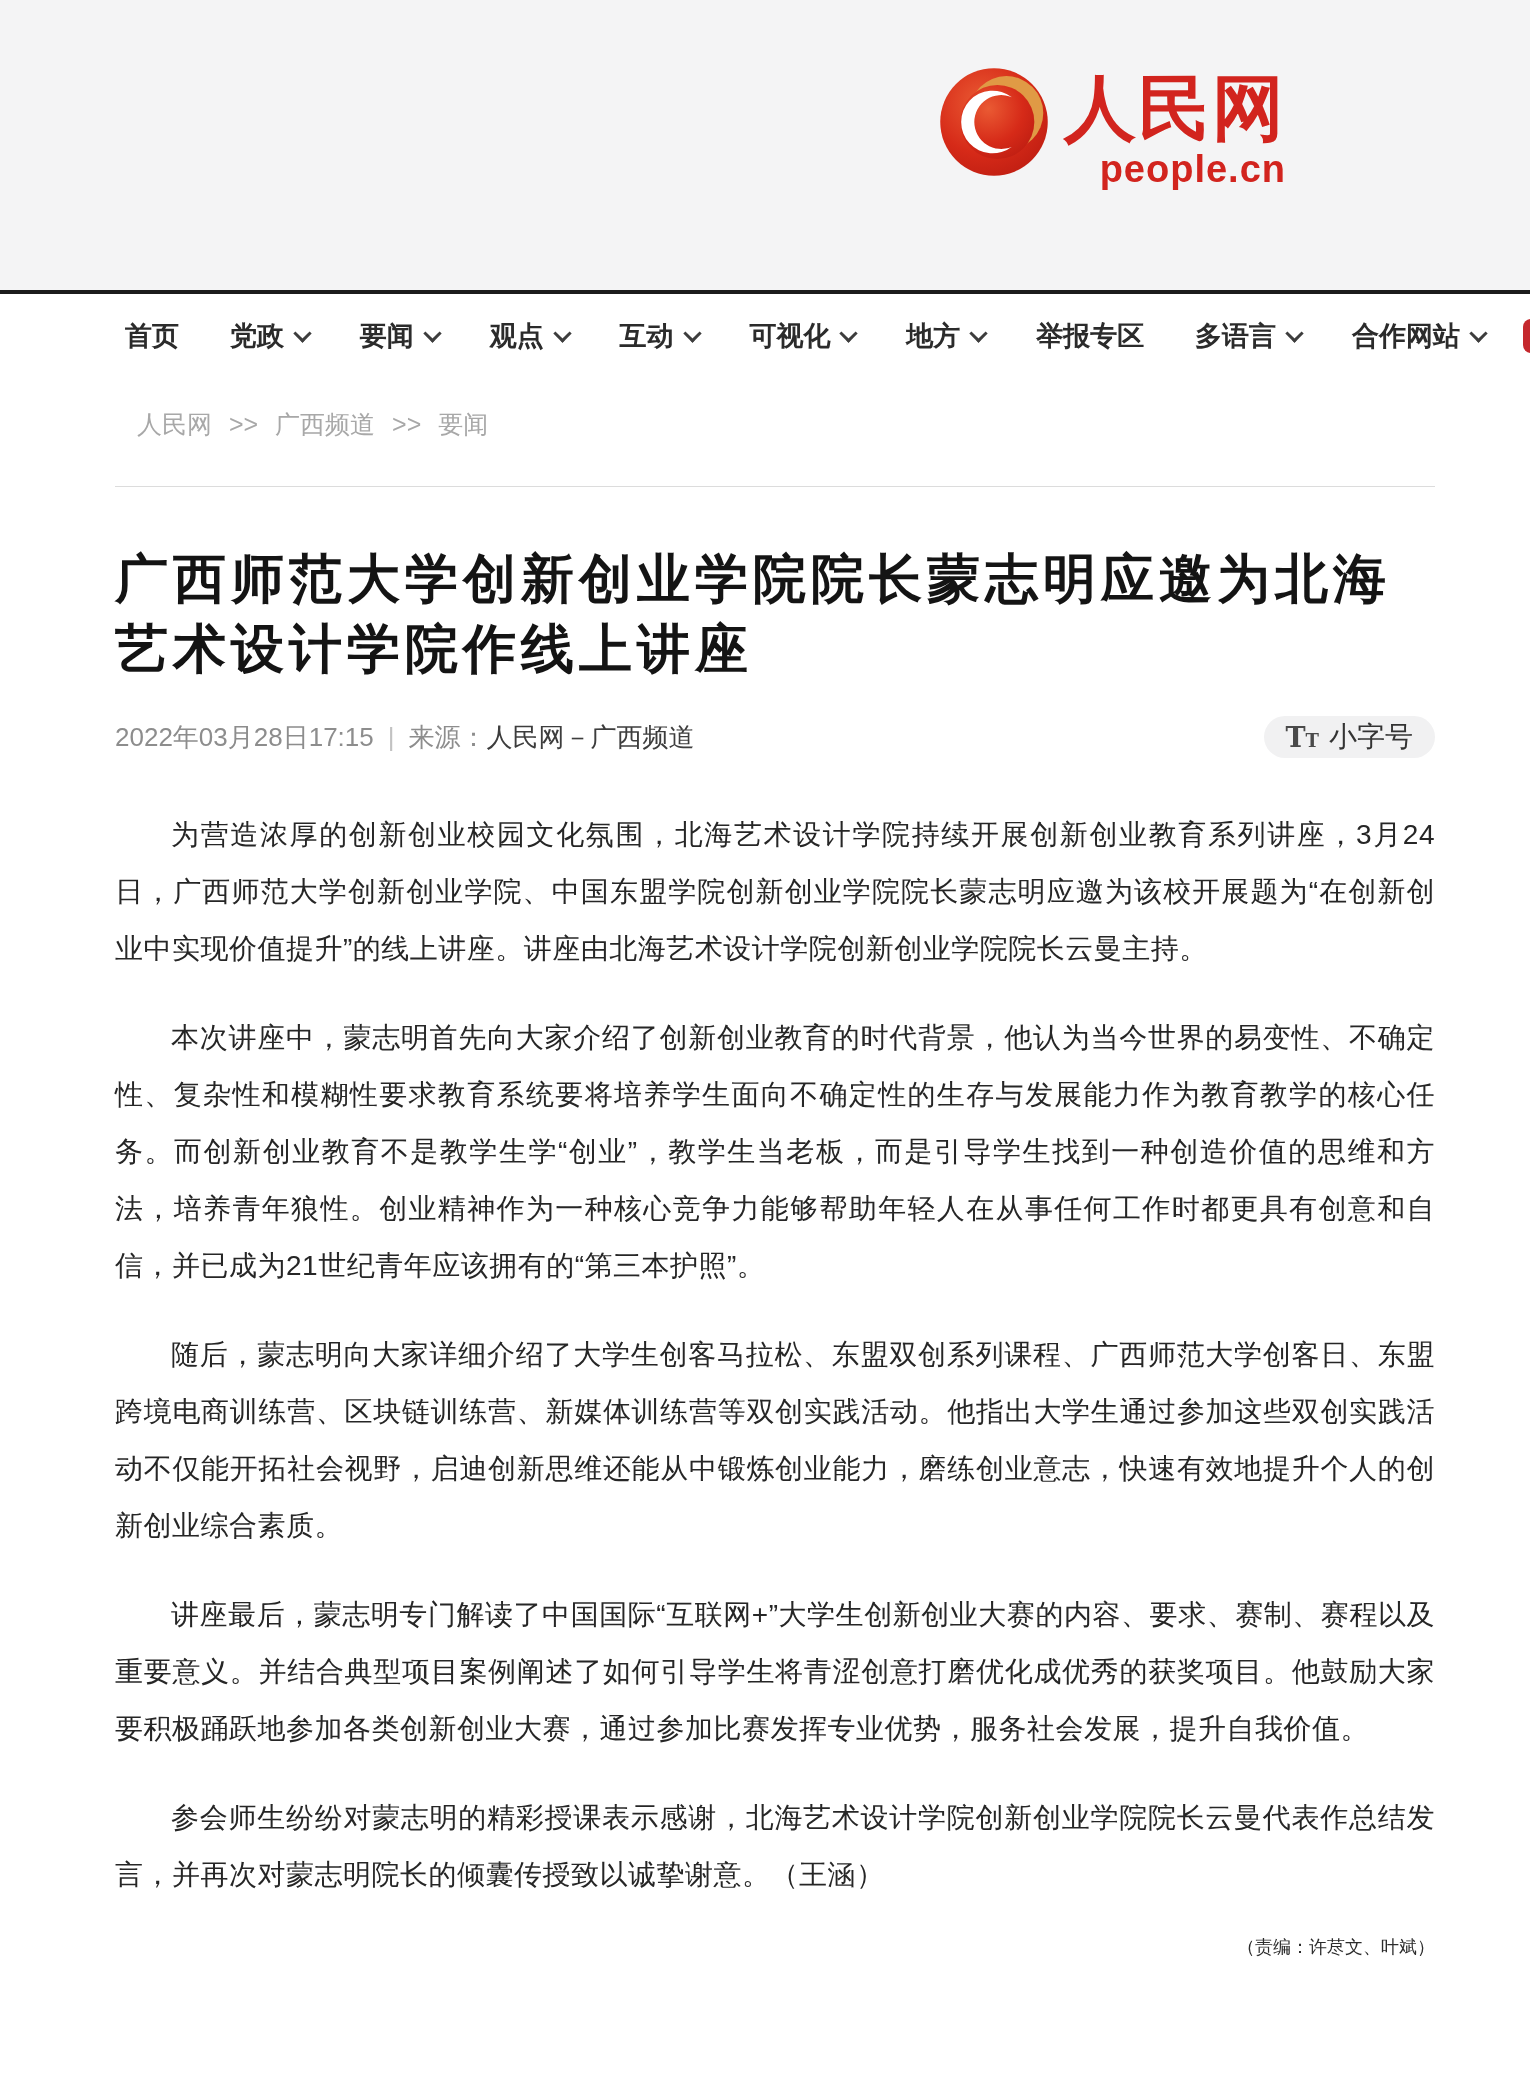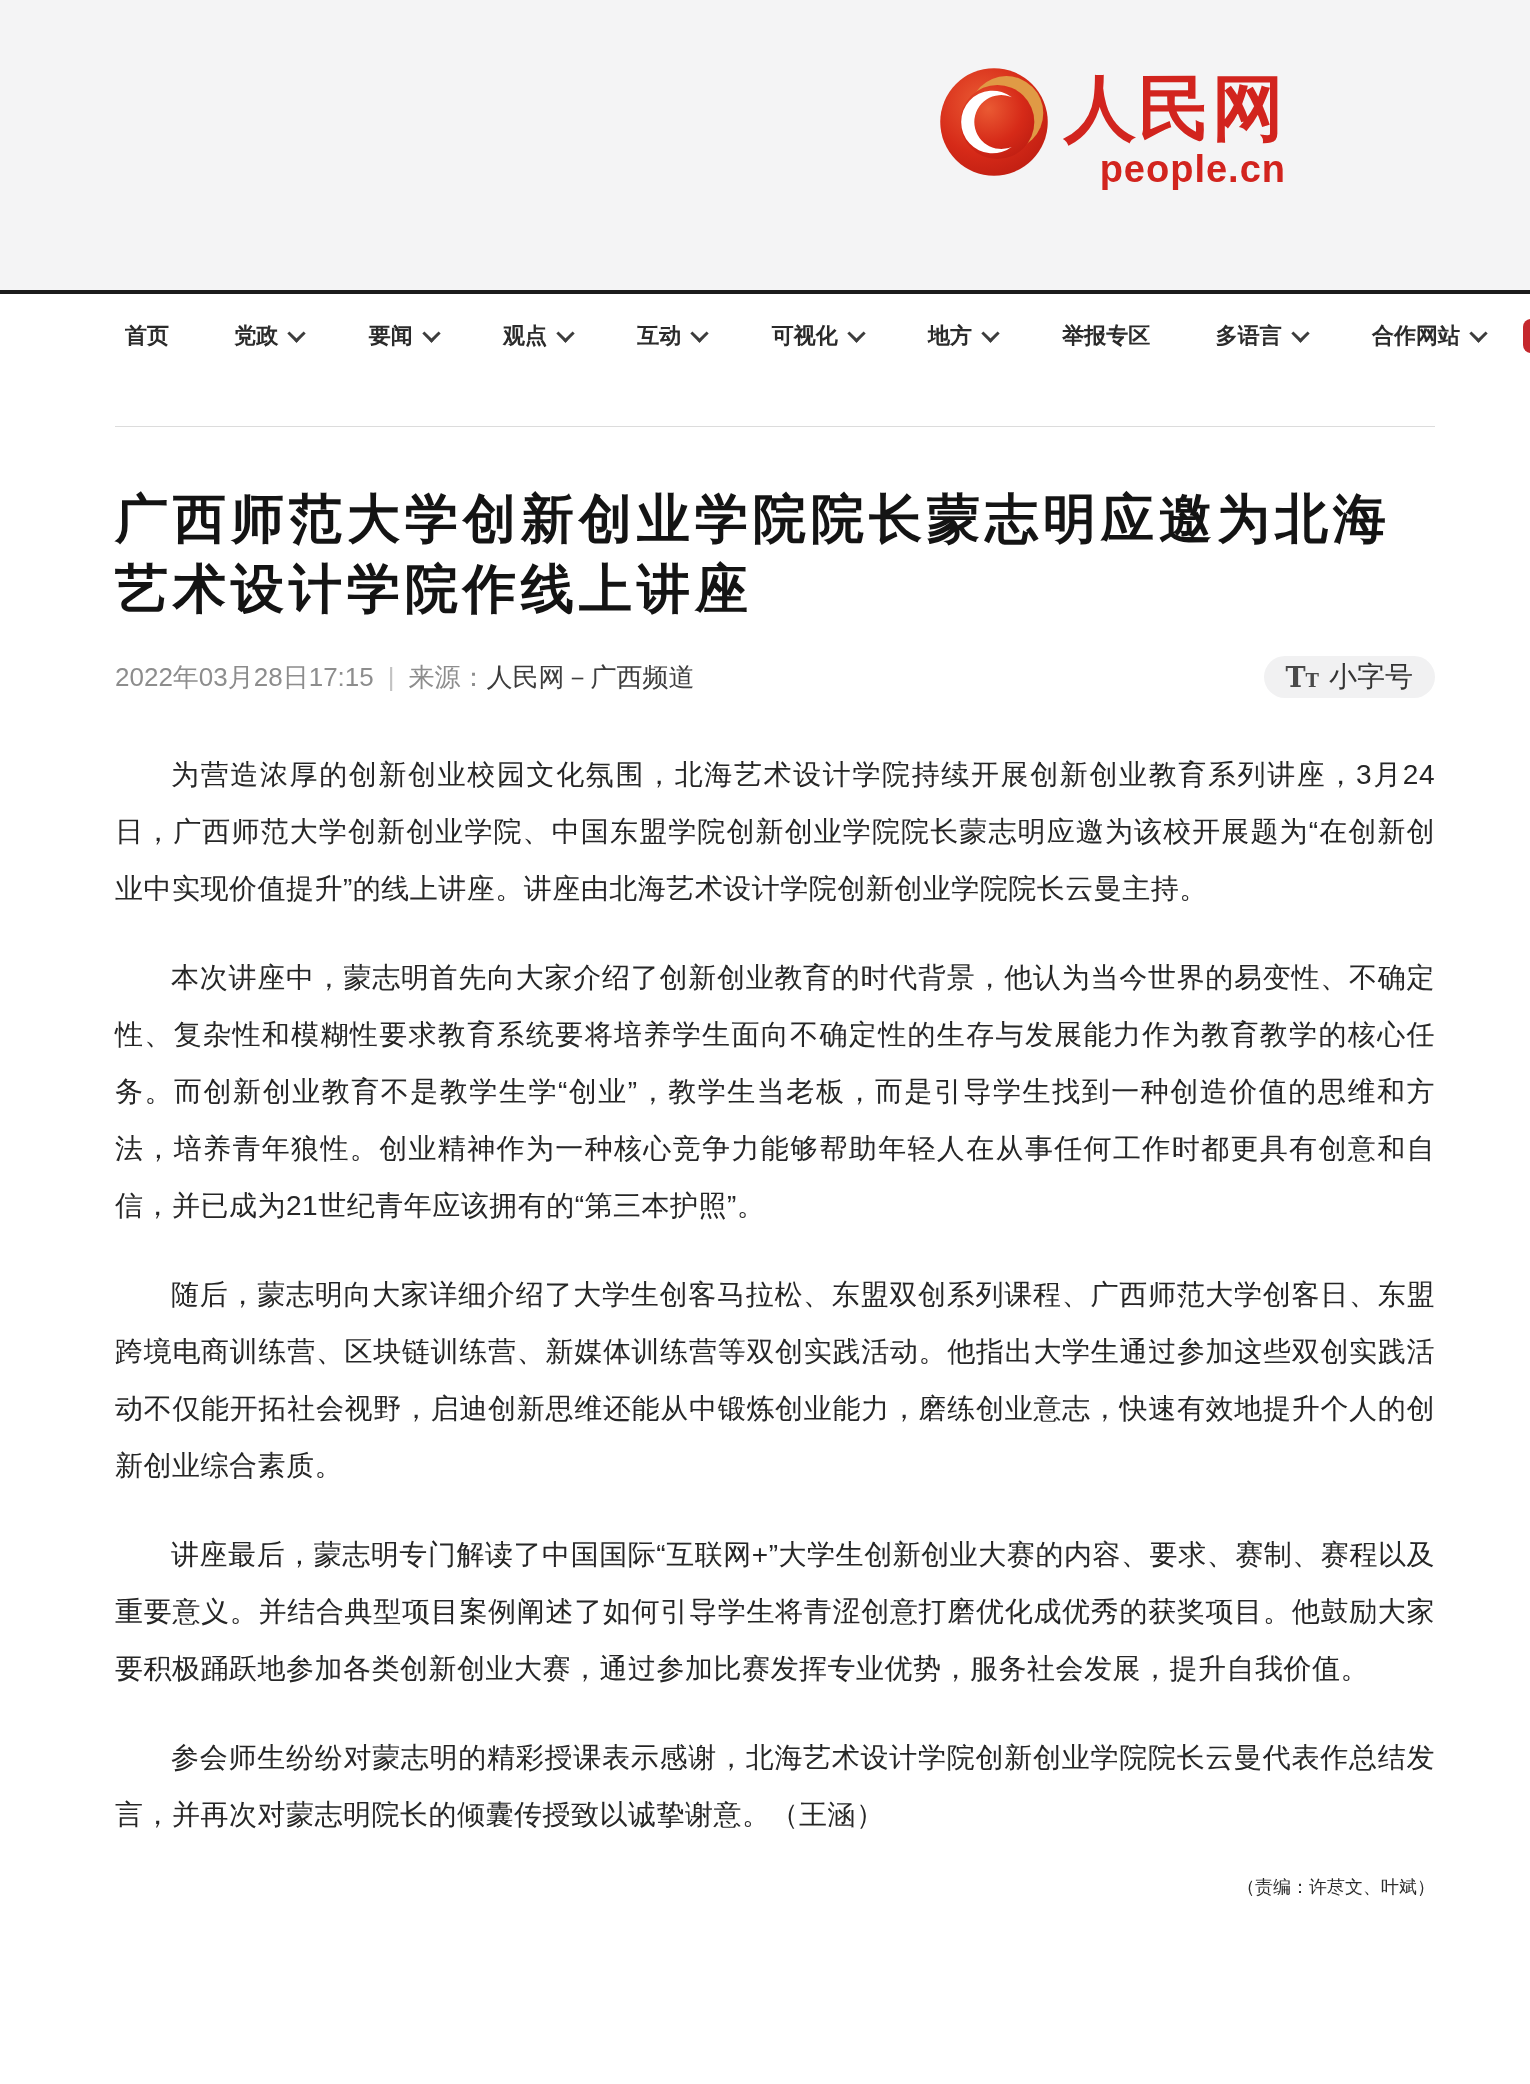--- a/index.html
+++ b/index.html
@@ -15,21 +15,21 @@
   .logo{position:absolute;left:938px;top:66px;display:flex;align-items:flex-start;text-decoration:none;}
   .logo-swirl{width:112px;height:112px;display:block;}
   .logo-text{margin-left:14px;text-align:right;}
   .logo-cn{font-family:"DejaVu Serif","Liberation Serif",serif;font-weight:700;font-size:72px;line-height:84px;color:#d2241e;letter-spacing:2px;}
   .logo-en{font-weight:700;font-size:38px;line-height:38px;color:#d2241e;margin-top:0px;letter-spacing:1px;}
 
   
   .navbar{height:84px;background:#ffffff;position:relative;display:flex;align-items:center;}
   .navbar ul{list-style:none;margin:0;padding:0 45px 0 125px;display:flex;justify-content:space-between;width:100%;box-sizing:border-box;}
   .navbar li{display:flex;align-items:center;cursor:pointer;}
-  .nav-label{font-size:22px;font-weight:700;color:#2b2b2b;}
+  .nav-label{font-size:27px;font-weight:700;color:#2b2b2b;}
   .chev{display:inline-block;width:10px;height:10px;border-right:3px solid #3d3d3d;border-bottom:3px solid #3d3d3d;transform:rotate(45deg);margin-left:12px;margin-bottom:6px;}
   .nav-edge-btn{position:absolute;right:-35px;top:25px;width:42px;height:34px;background:#c5282d;border-radius:8px;}
 
   
   .breadcrumb{margin:30px 0 0 137px;font-size:25px;color:#a8a8a8;height:30px;}
   .breadcrumb a{color:#a8a8a8;text-decoration:none;cursor:pointer;}
   .bsep{margin:0 10px;color:#a8a8a8;}
 
   
   .article{margin:48px auto 0 115px;width:1320px;border-top:1px solid #dcdcdc;padding-top:57px;}
@@ -121,20 +121,27 @@
           <span class="chev"></span>
         </li>
       <li>
           <span class="nav-label">合作网站</span>
           <span class="chev"></span>
         </li>
     </ul>
     <div class="nav-edge-btn"></div>
   </nav>
 
+  <div class="breadcrumb">
+    <a>人民网</a>
+    <span class="bsep">&gt;&gt;</span>
+    <a>广西频道</a>
+    <span class="bsep">&gt;&gt;</span>
+    <a>要闻</a>
+  </div>
 
   <main class="article">
     <h1>广西师范大学创新创业学院院长蒙志明应邀为北海艺术设计学院作线上讲座</h1>
 
     <div class="meta-row">
       <div class="meta-left">
         <span class="date">2022年03月28日17:15</span>
         <span class="pipe">|</span>
         <span class="src-label">来源：</span>
         <a class="src">人民网－广西频道</a>

